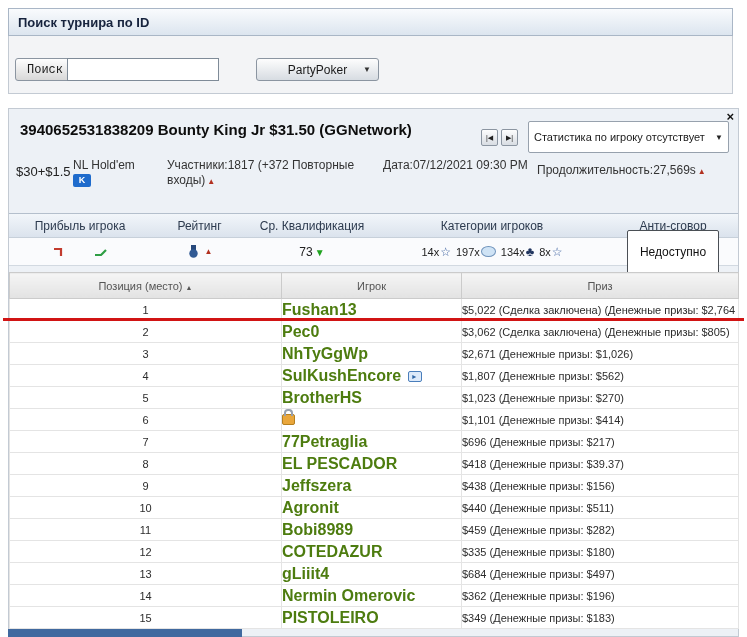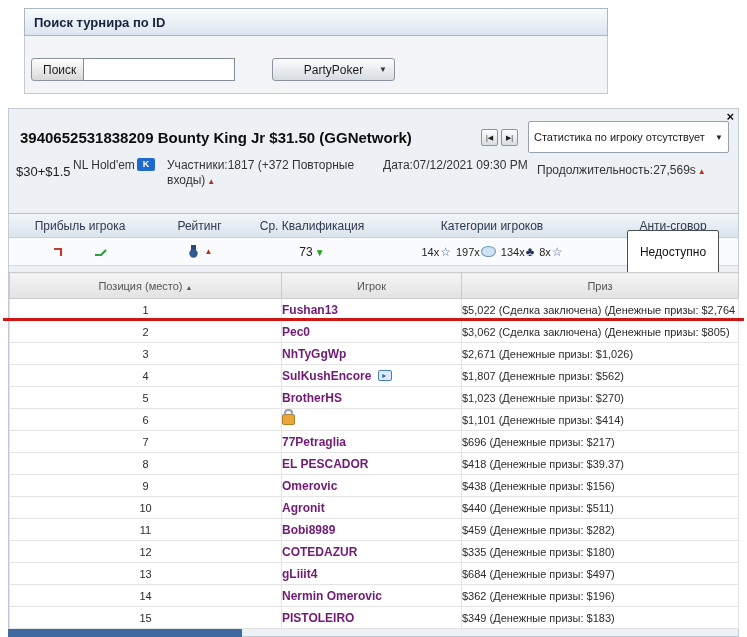--- a/index.html
+++ b/index.html
@@ -1,43 +1,43 @@
 <!DOCTYPE html>
 <html><head>
 <meta charset="utf-8">
 <style>
   html,body{margin:0;padding:0}
   body{font-family:"Liberation Sans","DejaVu Sans",sans-serif;background:#fff}
   .page{position:relative;width:747px;height:637px;overflow:hidden;background:#fff}
 
   
-  .search-panel{position:absolute;left:24px;top:8px;width:584px}
+  .search-panel{position:absolute;left:8px;top:8px;width:725px}
   .panel-header{height:28px;background:linear-gradient(#f9fbfd,#dce5ef);border:1px solid #a9b6c6;display:flex;align-items:center;padding:0 9px;box-sizing:border-box}
   .panel-title{font-size:13px;font-weight:bold;color:#16233d}
   .panel-body{position:relative;height:58px;background:#f3f4f6;border:1px solid #c3cad3;border-top:none;box-sizing:border-box}
-  .search-btn{position:absolute;left:6px;top:22px;height:23px;padding:0 11px;font-size:12px;color:#1a1a1a;background:linear-gradient(#fefefe,#d8d8d8);border:1px solid #8b95a1;border-radius:3px;cursor:pointer;font-family:Liberation Sans, sans-serif}
+  .search-btn{position:absolute;left:6px;top:22px;height:23px;padding:0 11px;font-size:12px;color:#1a1a1a;background:linear-gradient(#fefefe,#d8d8d8);border:1px solid #8b95a1;border-radius:3px;cursor:pointer;font-family:Liberation Mono, monospace}
   .search-input{position:absolute;left:58px;top:22px;width:152px;height:23px;border:1px solid #7f8b98;background:#fff;font-size:12px;padding:0 4px;box-sizing:border-box;font-family:inherit}
   .select{box-sizing:border-box;display:flex;align-items:center;font-size:12px;color:#1a1a1a;cursor:pointer;position:relative}
   .network-select{position:absolute;left:247px;top:22px;width:123px;height:23px;background:linear-gradient(#fdfdfd,#d7dce2);border:1px solid #8b95a1;border-radius:3px;justify-content:center}
   .network-select .select-arrow{position:absolute;right:7px}
   .select-arrow{font-size:8px;color:#333}
 
   
   .main-panel{position:absolute;left:8px;top:108px;width:731px;height:529px;background:#edf1f6;border:1px solid #c3cad3;box-sizing:border-box}
   .close-x{position:absolute;right:4px;top:0;font-size:13px;font-weight:bold;color:#111;cursor:pointer;line-height:15px}
-  .t-header{display:flex;align-items:center;justify-content:space-between;padding:12px 9px 0 11px}
+  .t-header{display:flex;align-items:flex-start;justify-content:space-between;padding:12px 9px 0 11px}
   .t-title{font-size:15px;font-weight:bold;color:#0d0d0d}
   .t-controls{display:flex;align-items:center;gap:3px}
   .nav-btn{width:17px;height:17px;font-size:7px;color:#222;background:linear-gradient(#fdfdfd,#d8dde3);border:1px solid #8b95a1;border-radius:2px;cursor:pointer;padding:0;font-family:inherit;line-height:15px}
   .stats-select{width:201px;height:21px;background:#fff;border:1px solid #97a1ad;border-radius:2px;justify-content:space-between;padding:15px 5px;margin-left:7px;font-size:11px}
   .stats-select .select-arrow{color:#222}
 
   .info-row{position:absolute;left:0;top:47px;width:729px;height:54px;font-size:12px;color:#333}
   .info-buyin{position:absolute;left:7px;top:8px;font-size:13px;color:#222}
-  .info-game{position:absolute;left:64px;top:2px;display:flex;flex-direction:row;align-items:flex-start;gap:2px}
+  .info-game{position:absolute;left:64px;top:2px;display:flex;flex-direction:column;align-items:flex-start;gap:2px}
   .game-badge{display:inline-block;width:18px;height:13px;background:#1e6bcc;border-radius:2px;color:#fff;font-size:9px;font-weight:bold;text-align:center;line-height:13px}
   .info-participants{position:absolute;left:158px;top:2px;width:216px;line-height:15px}
   .info-date{position:absolute;left:374px;top:2px;width:152px;line-height:15px}
   .info-duration{position:absolute;left:528px;top:7px;width:200px}
   .tri{font-size:8px;margin-left:2px}
   .tri.red{color:#b23120}
   .tri.green{color:#1fa31f;font-size:10px}
 
   
   .stats-strip{position:absolute;left:0;top:104px;width:729px}
@@ -56,21 +56,21 @@
   .cat-club{color:#22365f;font-size:13px}
   .unavail-box{display:inline-block;border:1px solid #4a4f55;background:#fff;padding:14px 12px;font-size:12px;color:#111;border-radius:2px}
 
   
   .results{position:absolute;left:0;top:163px;width:729px;border-collapse:collapse;table-layout:fixed;background:#fff;font-size:11px}
   .results th{height:23px;background:linear-gradient(#f5f5f5,#e2e2e2);border:1px solid #cbcbcb;color:#555;font-weight:normal;font-size:11px}
   .results td{height:21px;border:1px solid #e4e4e4;color:#2c2c2c;padding:0;background:#fff}
   .sort{font-size:7px;color:#555}
   .pos-cell{text-align:center;color:#444}
   .player-cell{padding-left:60px;white-space:nowrap}
-  .player-link{color:#701a75;font-weight:bold;font-size:12px;text-decoration:none;cursor:pointer}
+  .player-link{color:#4d7c0f;font-weight:bold;font-size:16px;text-decoration:none;cursor:pointer}
   .prize-cell{text-align:left;white-space:nowrap;overflow:hidden}
   .lock-icon{display:inline-block;position:relative;width:11px;height:9px;background:#e9a63b;border:1px solid #b57f1f;border-radius:2px;vertical-align:-1px}
   .lock-icon::before{content:"";position:absolute;left:1px;top:-6px;width:5px;height:5px;border:2px solid #97a0ae;border-bottom:none;border-radius:4px 4px 0 0}
   .note-icon{display:inline-block;box-sizing:border-box;width:14px;height:11px;border:1px solid #4a7ebb;background:#ddeafa;margin-left:7px;vertical-align:-1px;border-radius:2px;position:relative}
   .note-icon::after{content:"▸";position:absolute;left:3px;top:0;font-size:8px;line-height:10px;color:#2f66a5}
 
   
   .red-line{position:absolute;left:3px;top:318px;width:741px;height:3px;background:#d11414;z-index:40}
   .bottom-bar{position:absolute;left:8px;top:629px;width:234px;height:8px;background:#40699f;z-index:30}
 </style>
@@ -225,21 +225,21 @@
             <td class="player-cell"><a class="player-link">77Petraglia</a></td>
             <td class="prize-cell">$696  (Денежные призы: $217)</td>
           </tr>
           <tr class="result-row">
             <td class="pos-cell">8</td>
             <td class="player-cell"><a class="player-link">EL PESCADOR</a></td>
             <td class="prize-cell">$418  (Денежные призы: $39.37)</td>
           </tr>
           <tr class="result-row">
             <td class="pos-cell">9</td>
-            <td class="player-cell"><a class="player-link">Omerovic</a></td>
+            <td class="player-cell"><a class="player-link">Jeffszera</a></td>
             <td class="prize-cell">$438  (Денежные призы: $156)</td>
           </tr>
           <tr class="result-row">
             <td class="pos-cell">10</td>
             <td class="player-cell"><a class="player-link">Agronit</a></td>
             <td class="prize-cell">$440  (Денежные призы: $511)</td>
           </tr>
           <tr class="result-row">
             <td class="pos-cell">11</td>
             <td class="player-cell"><a class="player-link">Bobi8989</a></td>

